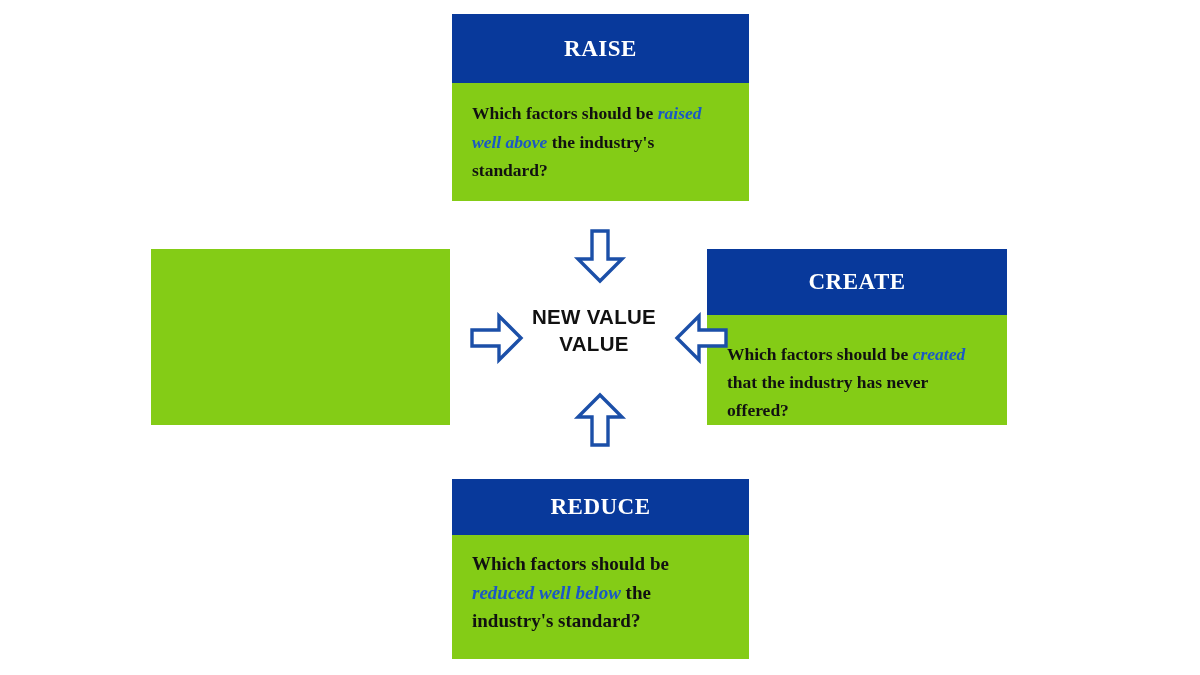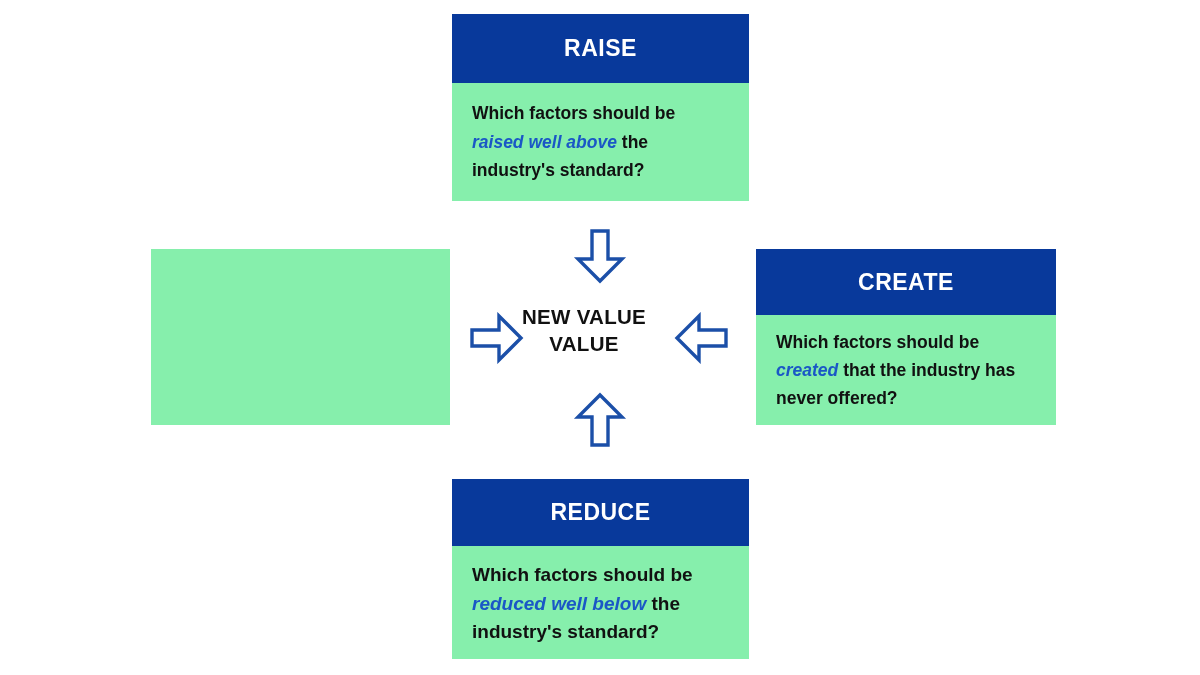--- a/index.html
+++ b/index.html
@@ -15,22 +15,23 @@
   }
   #canvas {
     position: relative;
     width: 1200px;
     height: 675px;
   }
 
   
   .box {
     position: absolute;
-    background: #86efac;
+    background: #84cc16;
     box-sizing: border-box;
+    font-family: Liberation Serif, serif;
   }
   .box-header {
     background: #08399b;
     color: #ffffff;
     font-weight: bold;
     text-align: center;
     letter-spacing: 0.5px;
     display: flex;
     align-items: center;
     justify-content: center;
@@ -47,37 +48,37 @@
     margin-top: 28px;
   }
 
   
   #box-raise { left: 452px; top: 14px; width: 297px; height: 187px; }
   #box-raise .box-header { width: 100%; height: 69px; font-size: 23px; }
   #box-raise .box-body   { padding: 16px 20px 0 20px; font-size: 17.5px; line-height: 28.5px; }
 
   
   #box-reduce { left: 452px; top: 479px; width: 297px; height: 180px; }
-  #box-reduce .box-header { width: 100%; height: 67px; font-size: 23px; }
+  #box-reduce .box-header { width: 100%; height: 56px; font-size: 23px; }
   #box-reduce .box-body   { padding: 15px 20px 0 20px; font-size: 19px; line-height: 28.5px; }
 
   
   #box-eliminate { left: 151px; top: 249px; width: 299px; height: 176px; }
   #box-eliminate .box-header { width: 100%; height: 66px; font-size: 23px; }
   #box-eliminate .box-body   { padding: 13px 12px 0 12px; font-size: 17.5px; line-height: 28px; }
 
   
-  #box-create { left: 756px; top: 249px; width: 300px; height: 176px; }
+  #box-create { left: 707px; top: 249px; width: 300px; height: 176px; }
   #box-create .box-header { width: 100%; height: 66px; font-size: 23px; }
-  #box-create .box-body   { padding: 13px 18px 0 20px; font-size: 17.5px; line-height: 28px; }
+  #box-create .box-body   { padding: 25px 18px 0 20px; font-size: 17.5px; line-height: 28px; }
 
   
   #center-label {
     position: absolute;
-    left: 484px;
+    left: 494px;
     top: 303px;
     width: 200px;
     text-align: center;
     font-size: 20.5px;
     font-weight: bold;
     color: #111111;
     line-height: 27px;
     letter-spacing: 0.3px;
   }
 

